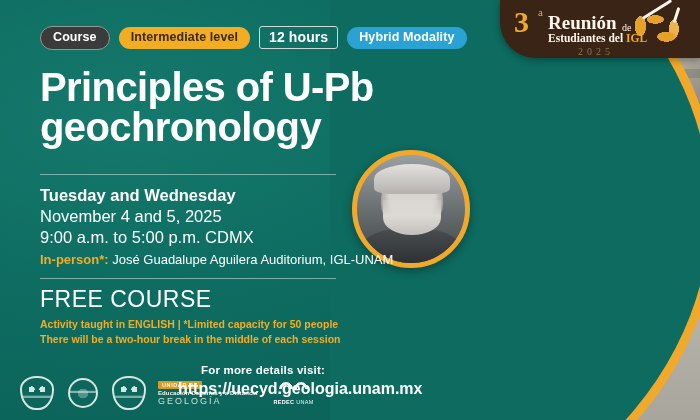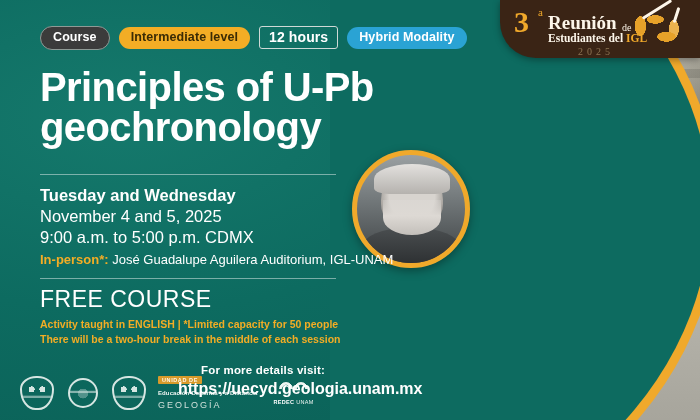--- a/index.html
+++ b/index.html
@@ -156,21 +156,21 @@
       radial-gradient(circle 5px at 68% 38%, #e8f1ee 0 60%, transparent 62%),
       linear-gradient(180deg, transparent 58%, rgba(232,241,238,.55) 59% 66%, transparent 67%);
   }
   .logo-inst::before {
     content:""; position:absolute; inset:2px;
     border:2px solid #e8f1ee; border-radius:50%;
     background:
       linear-gradient(180deg, transparent 40%, rgba(232,241,238,.6) 42% 50%, transparent 52%),
       radial-gradient(circle 7px at 50% 52%, rgba(232,241,238,.35) 0 70%, transparent 72%);
   }
-  .logo-geo { display:flex; flex-direction:column; justify-content:space-between; height:34px; }
+  .logo-geo { display:flex; flex-direction:column; justify-content:center; height:34px; }
   .geo-tag {
     background:#d79a2b; color:#fff7e8; font-size:5.5px; font-weight:700;
     letter-spacing:.6px; padding:1px 4px; width:max-content; border-radius:1px;
   }
   .geo-sub { color:#eef5f2; font-size:6px; font-weight:700; margin-top:1px; letter-spacing:.1px; }
   .geo-main { color:#cfe0da; font-size:9px; letter-spacing:2px; margin-top:0px; }
   .logo-redec { display:flex; flex-direction:column; align-items:center; margin-left:4px; }
   .redec-marks { display:flex; gap:1px; }
   .redec-c {
     width:14px; height:14px; border:3.5px solid #eef5f2; border-radius:50%;

